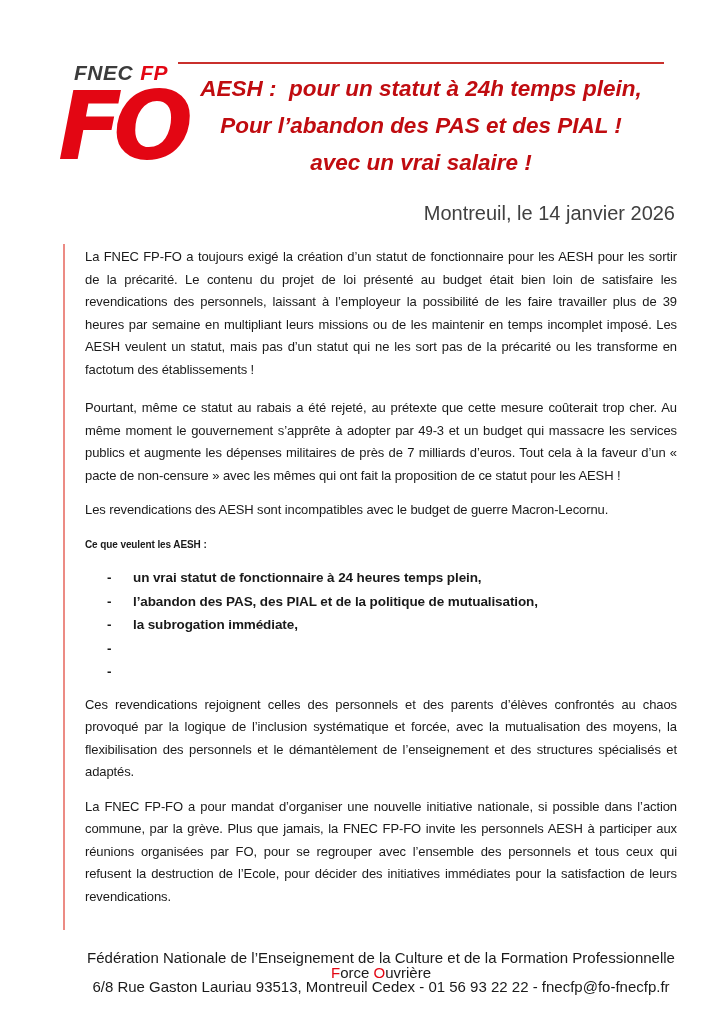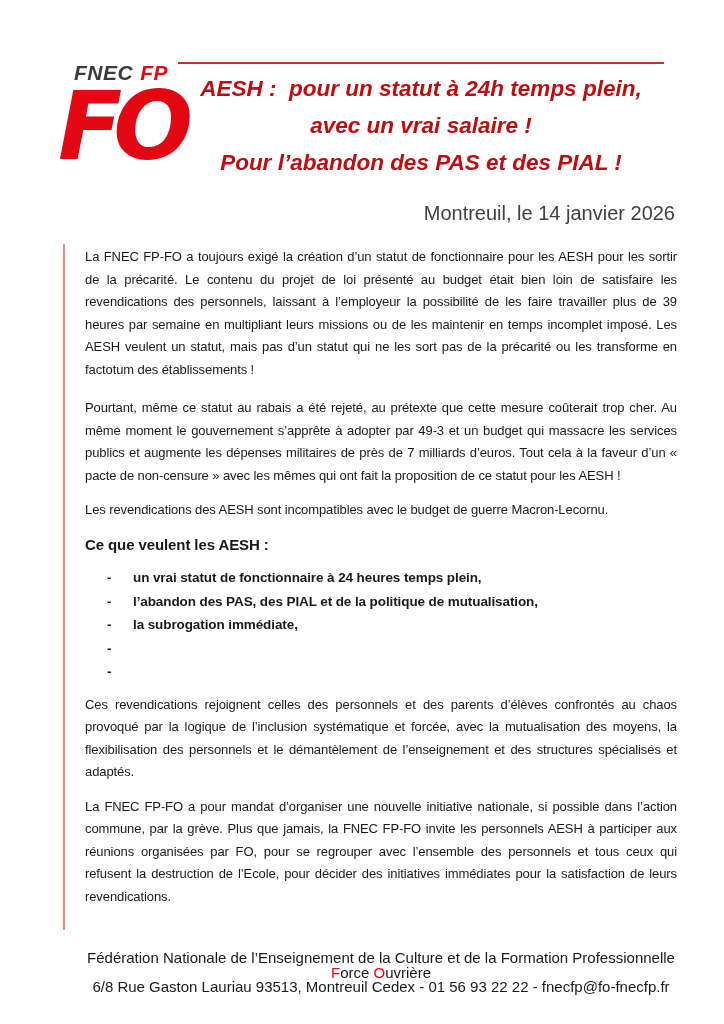--- a/index.html
+++ b/index.html
@@ -32,21 +32,21 @@
   }
   
   .side-line{position:absolute;left:63px;top:244px;width:2px;height:686px;background:#ec8b84;}
   
   .content{
     position:absolute;left:85px;width:592px;top:246px;
     font-size:13px;line-height:22.5px;letter-spacing:-.1px;text-align:justify;
   }
   .para{margin:0 0 16px 0;}
   .para.tight{margin-bottom:12px;}
-  .demands-heading{font-size:15px;font-weight:bold;margin:0 0 10px 0;text-align:left;}
+  .demands-heading{font-size:10px;font-weight:bold;margin:0 0 10px 0;text-align:left;}
   .demands{margin:0 0 10px 0;padding:0 0 0 22px;list-style:none;}
   .demand{display:flex;font-weight:bold;font-size:13.5px;line-height:23.5px;text-align:left;}
   .demand .dash{width:26px;flex:0 0 26px;}
   
   .page-footer{
     position:absolute;left:85px;width:592px;top:951px;
     font-size:15px;line-height:14.5px;text-align:center;color:#1a1a1a;
   }
   .red-letter{color:#e30613;}
 </style>
@@ -58,22 +58,22 @@
   <div class="logo">
     <div class="logo-top">
       <span class="logo-fnec">FNEC</span><span class="logo-fp">FP</span>
     </div>
     <div class="logo-fo">FO</div>
   </div>
 
   <div class="title-block">
     <div class="red-rule"></div>
     <div class="title-line">AESH :  pour un statut à 24h temps plein,</div>
+    <div class="title-line">Pour l’abandon des PAS et des PIAL !</div>
     <div class="title-line">avec un vrai salaire !</div>
-    <div class="title-line">Pour l’abandon des PAS et des PIAL !</div>
   </div>
 
   <div class="dateline">Montreuil, le 14 janvier 2026</div>
 
   <div class="side-line"></div>
 
   <main class="content">
     <p class="para">La FNEC FP-FO a toujours exigé la création d’un statut de fonctionnaire pour les AESH pour les sortir de la précarité. Le contenu du projet de loi présenté au budget était bien loin de satisfaire les revendications des personnels, laissant à l’employeur la possibilité de les faire travailler plus de 39 heures par semaine en multipliant leurs missions ou de les maintenir en temps incomplet imposé. Les AESH veulent un statut, mais pas d’un statut qui ne les sort pas de la précarité ou les transforme en factotum des établissements !</p>
     <p class="para tight">Pourtant, même ce statut au rabais a été rejeté, au prétexte que cette mesure coûterait trop cher. Au même moment le gouvernement s’apprête à adopter par 49-3 et un budget qui massacre les services publics et augmente les dépenses militaires de près de 7 milliards d’euros. Tout cela à la faveur d’un « pacte de non-censure » avec les mêmes qui ont fait la proposition de ce statut pour les AESH !</p>
     <p class="para tight">Les revendications des AESH sont incompatibles avec le budget de guerre Macron-Lecornu.</p>

